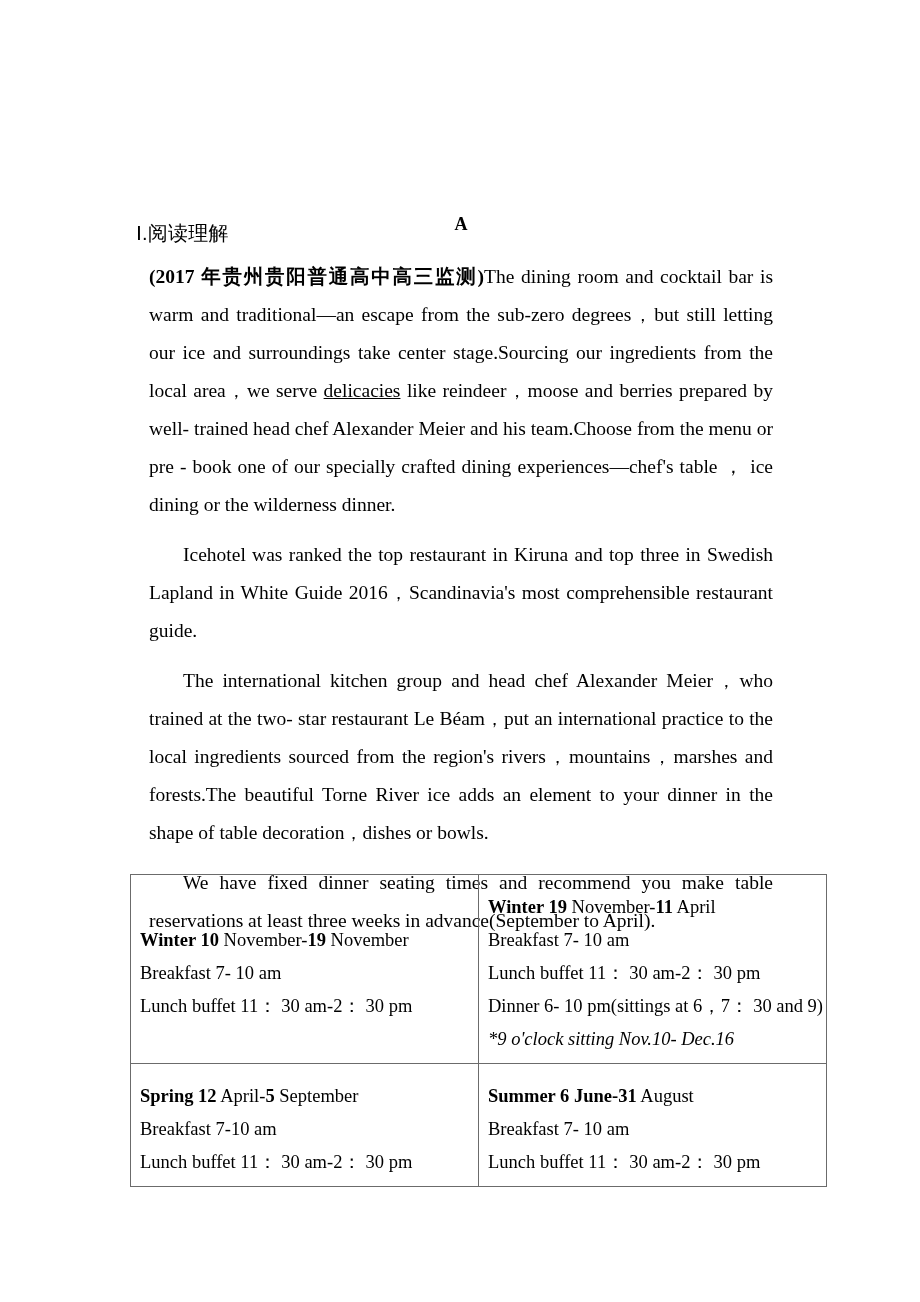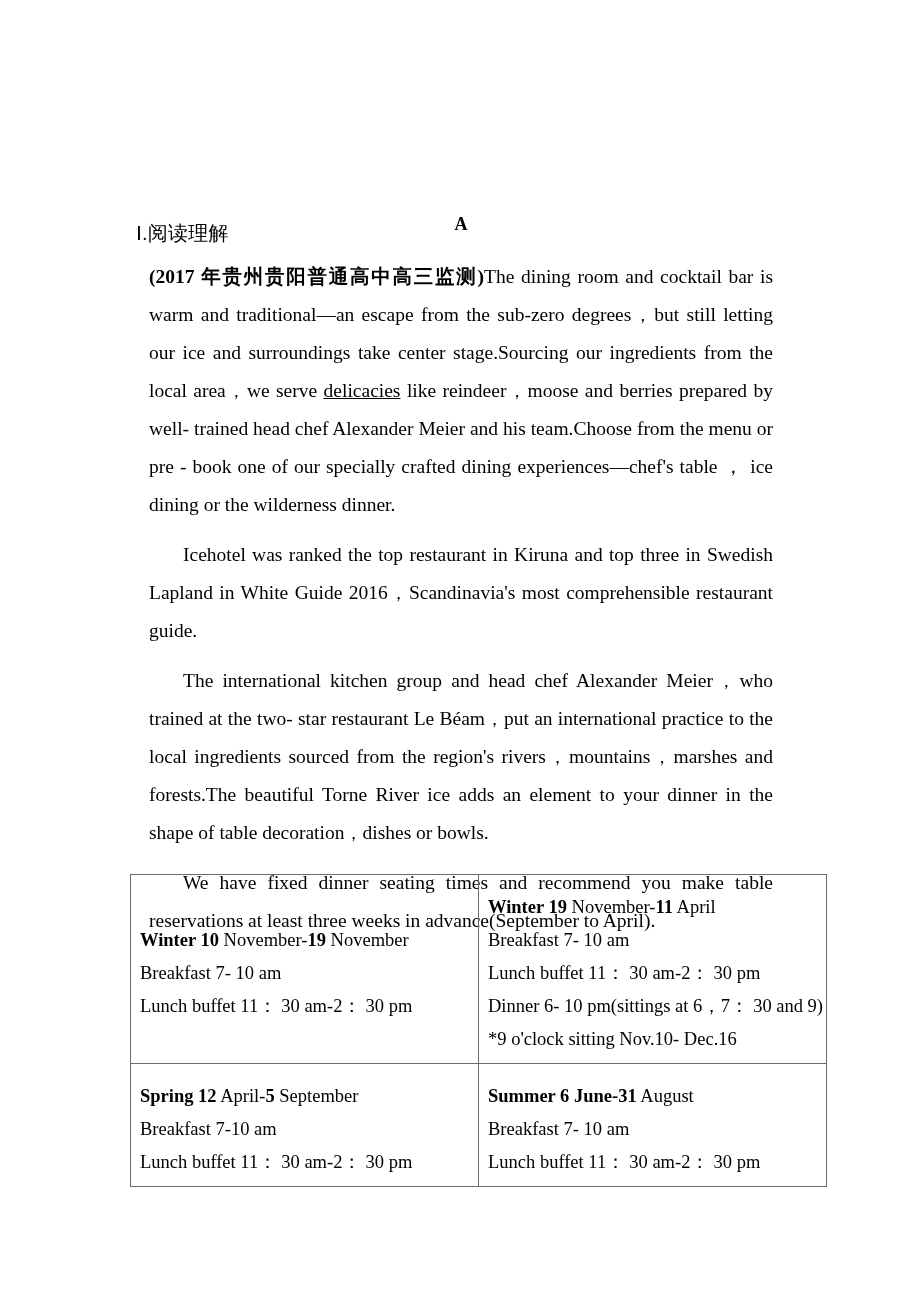--- a/index.html
+++ b/index.html
@@ -97,21 +97,21 @@
   .hours-table td {
     border: 1px solid #6b6b6b;
     padding: 16px 9px 7px 9px;
     vertical-align: top;
     line-height: 33px;
   }
   .hours-table td.c1 { width: 329px; }
   .hours-table td.c2 { width: 329px; }
   .hours-table td.vmid { vertical-align: middle; }
   .cell-line { white-space: nowrap; }
-  .cell-line.ital { }
+  .cell-line.ital { font-style: italic; }
 </style>
 </head>
 <body>
 
 <div class="page">
 
 
   <div class="section-heading">Ⅰ.阅读理解</div>
 
   <div class="passage-label">A</div>

